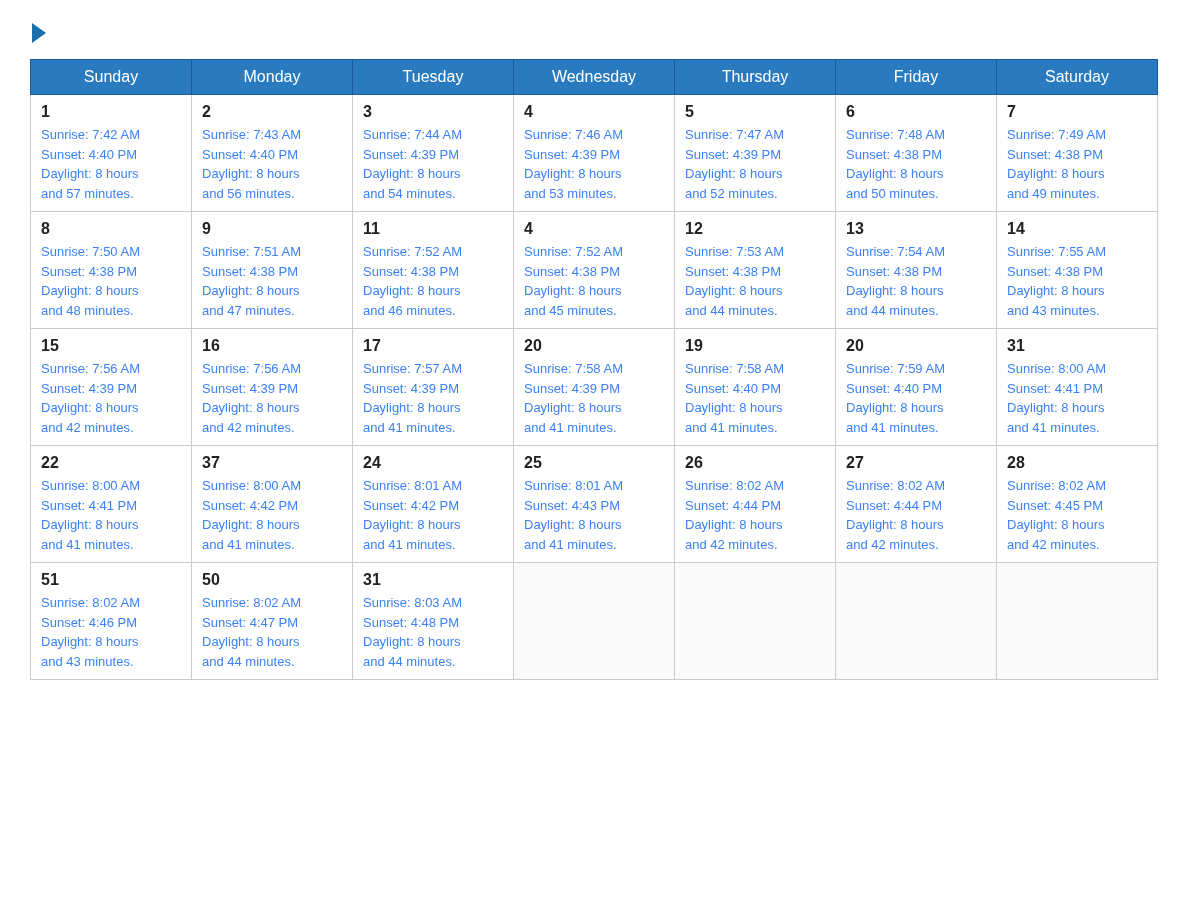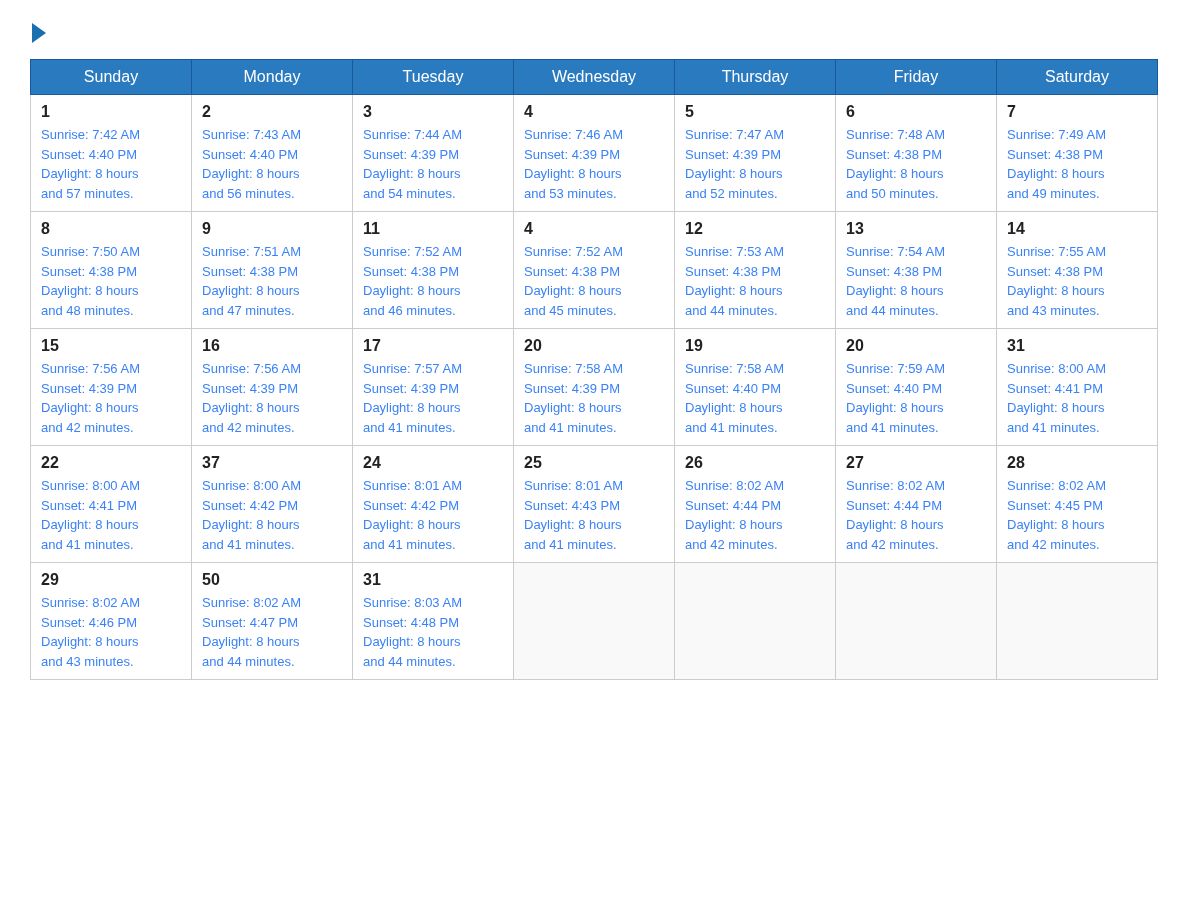--- a/index.html
+++ b/index.html
@@ -249,21 +249,21 @@
           <span class="day-num">27</span>
           <span class="day-info">Sunrise: 8:02 AM<br>Sunset: 4:44 PM<br>Daylight: 8 hours<br>and 42 minutes.</span>
         </td>
         <td>
           <span class="day-num">28</span>
           <span class="day-info">Sunrise: 8:02 AM<br>Sunset: 4:45 PM<br>Daylight: 8 hours<br>and 42 minutes.</span>
         </td>
       </tr>
       <tr>
         <td>
-          <span class="day-num">29</span>
+          <span class="day-num">51</span>
           <span class="day-info">Sunrise: 8:02 AM<br>Sunset: 4:46 PM<br>Daylight: 8 hours<br>and 43 minutes.</span>
         </td>
         <td>
           <span class="day-num">50</span>
           <span class="day-info">Sunrise: 8:02 AM<br>Sunset: 4:47 PM<br>Daylight: 8 hours<br>and 44 minutes.</span>
         </td>
         <td>
           <span class="day-num">31</span>
           <span class="day-info">Sunrise: 8:03 AM<br>Sunset: 4:48 PM<br>Daylight: 8 hours<br>and 44 minutes.</span>
         </td>

